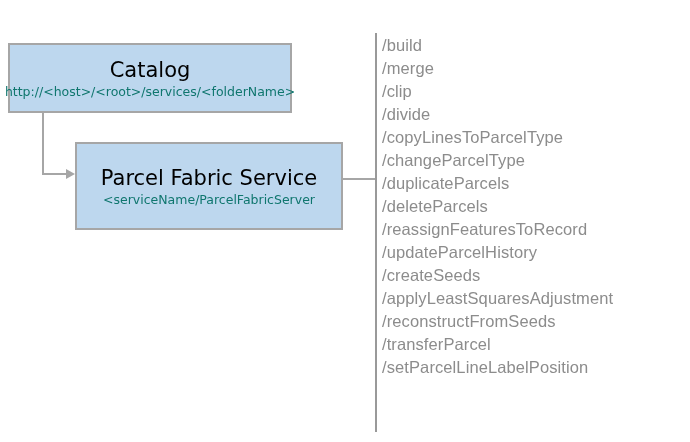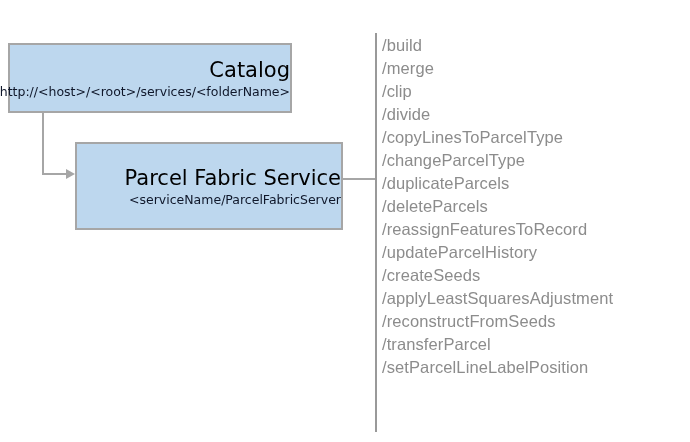--- a/index.html
+++ b/index.html
@@ -11,34 +11,34 @@
     background: #ffffff;
     overflow: hidden;
     font-family: "DejaVu Sans", sans-serif;
   }
   .node-box {
     position: absolute;
     background: #BDD7EE;
     border: 2px solid #A6A6A6;
     display: flex;
     flex-direction: column;
-    align-items: flex-end;
+    align-items: center;
     justify-content: center;
     row-gap: 1px;
   }
   .node-box .node-title {
     font-size: 21px;
     line-height: 26px;
     color: #000000;
     white-space: nowrap;
   }
   .node-box .node-subtitle {
     font-size: 12.5px;
     line-height: 16px;
-    color: #0f172a;
+    color: #0f766e;
     white-space: nowrap;
   }
   #catalog-box  { left: 8px;  top: 43px;  width: 284px; height: 70px; }
   #service-box  { left: 75px; top: 142px; width: 268px; height: 88px; }
 
   .connector-seg { position: absolute; background: #A6A6A6; }
   #elbow-vertical   { left: 42px;  top: 113px; width: 2px;  height: 62px; }
   #elbow-horizontal { left: 42px;  top: 173px; width: 24px; height: 2px; }
   #arrowhead {
     position: absolute;

